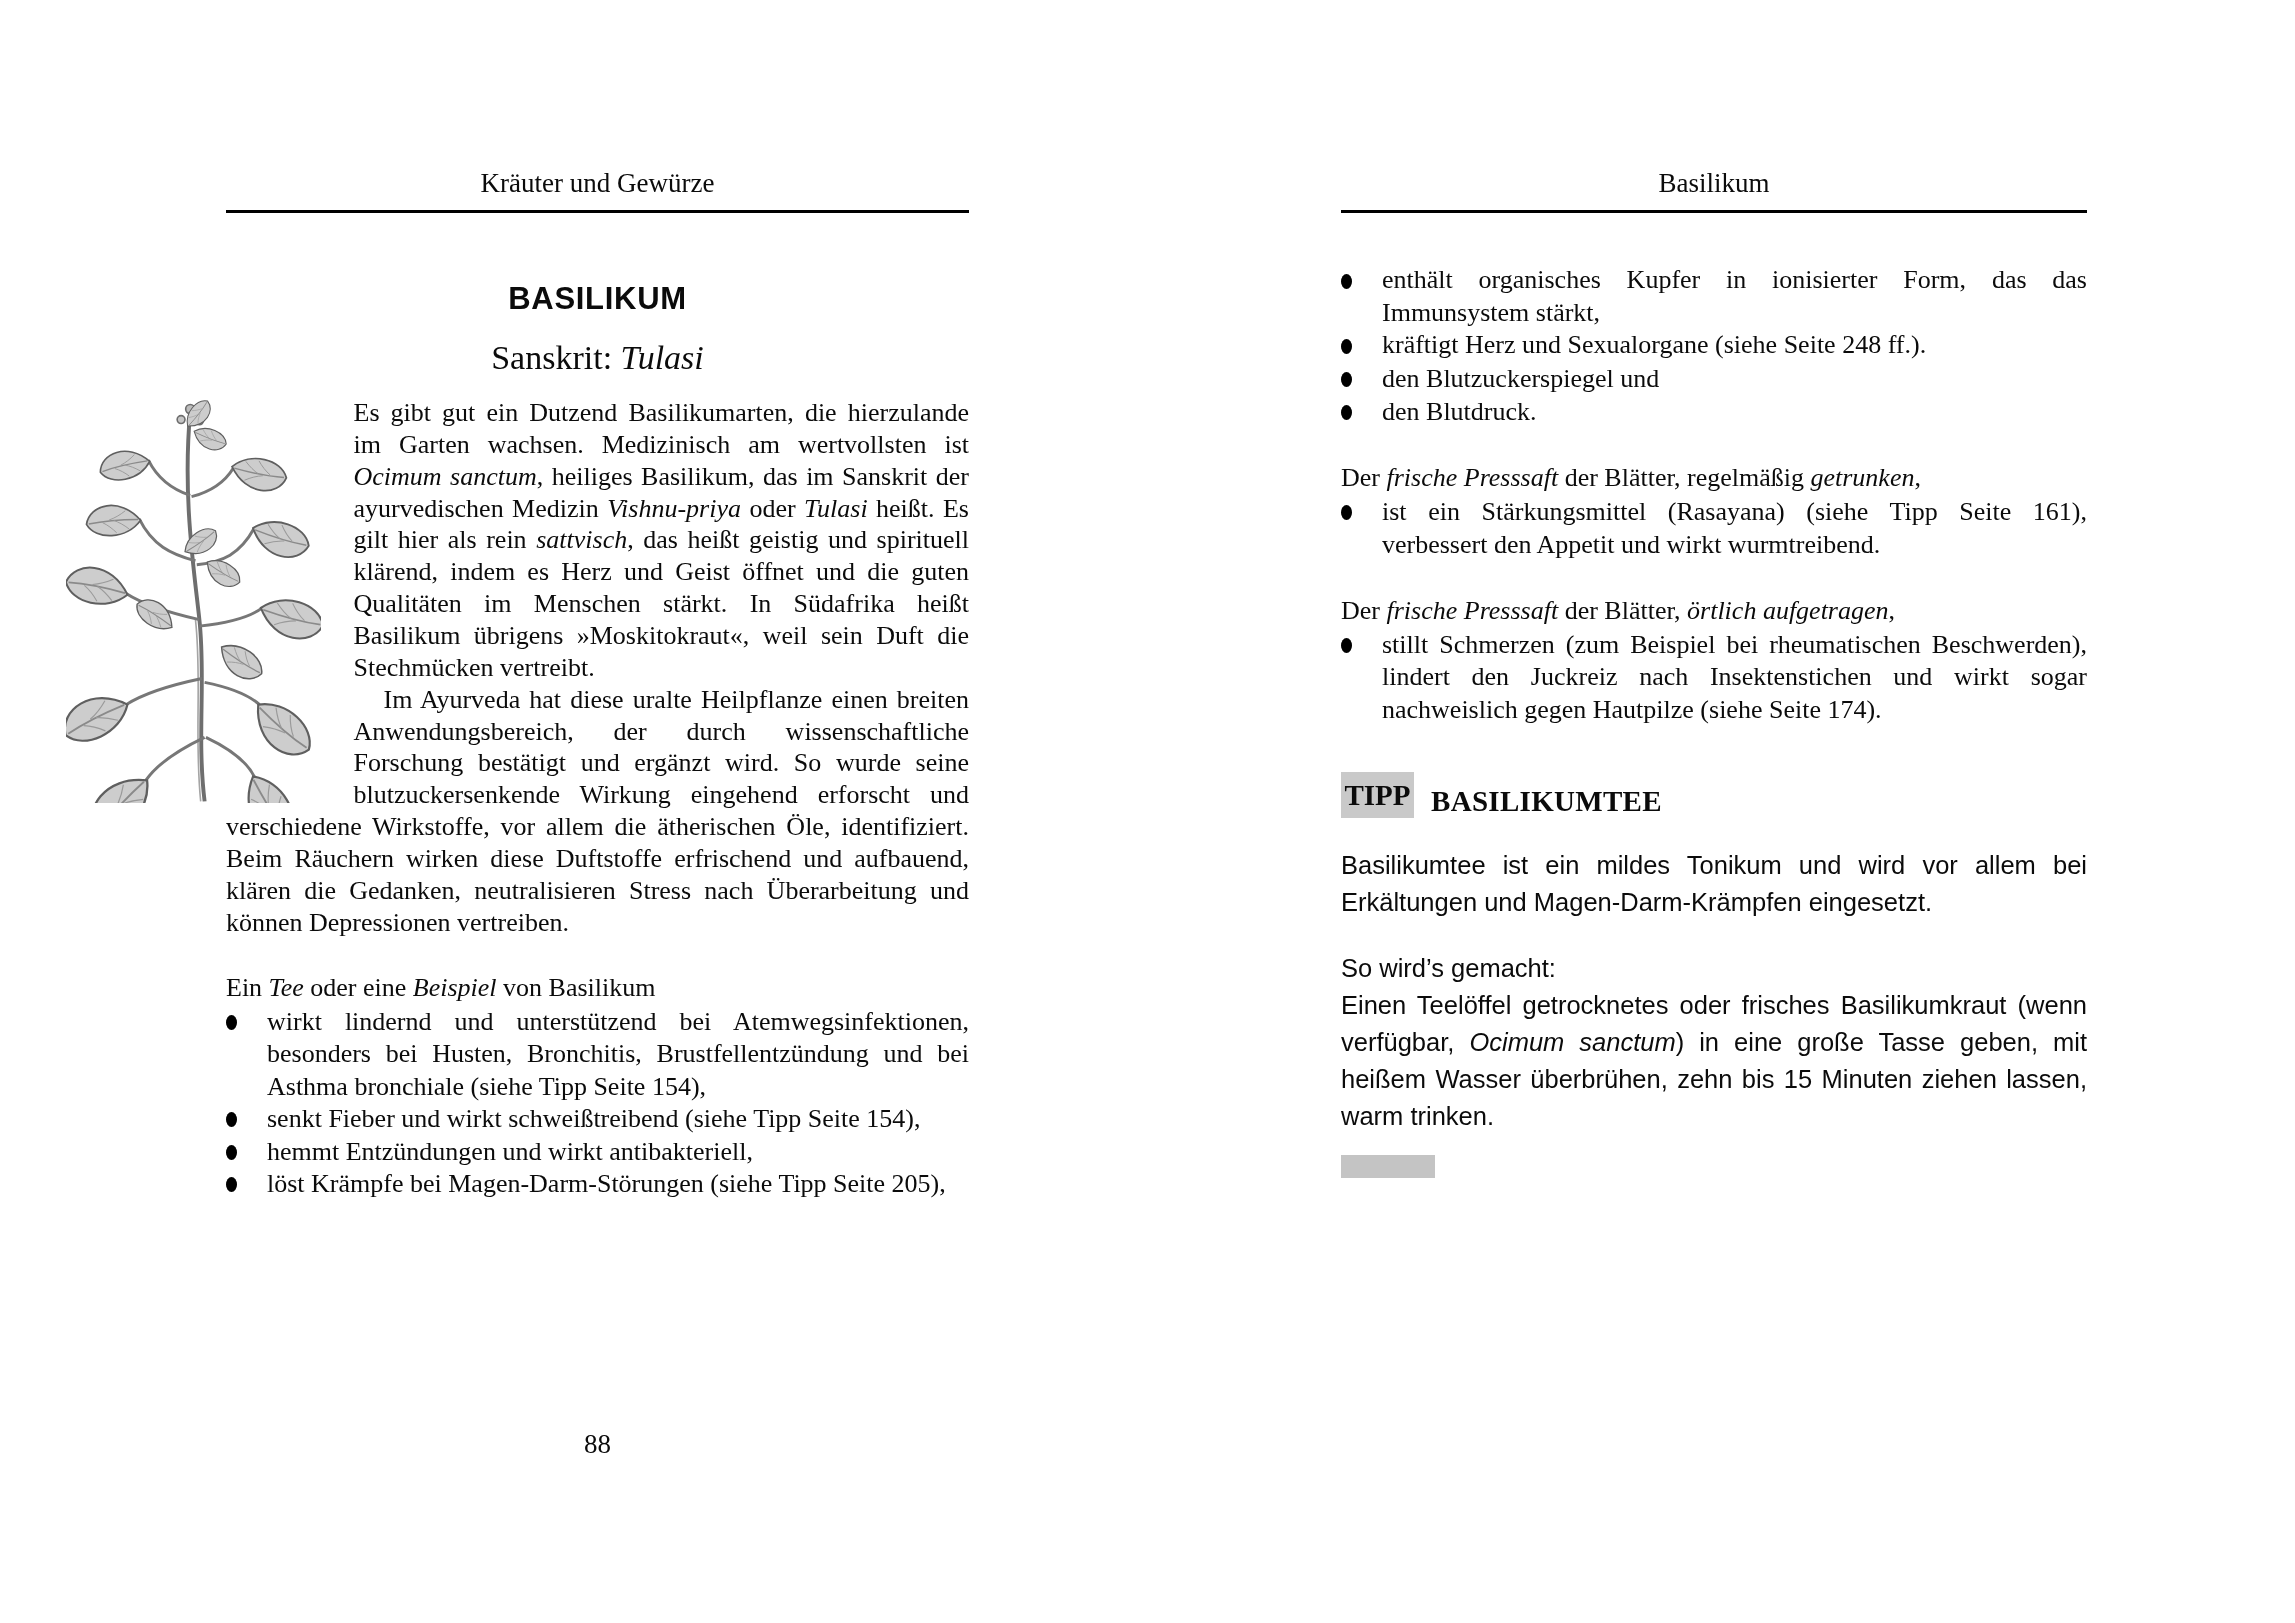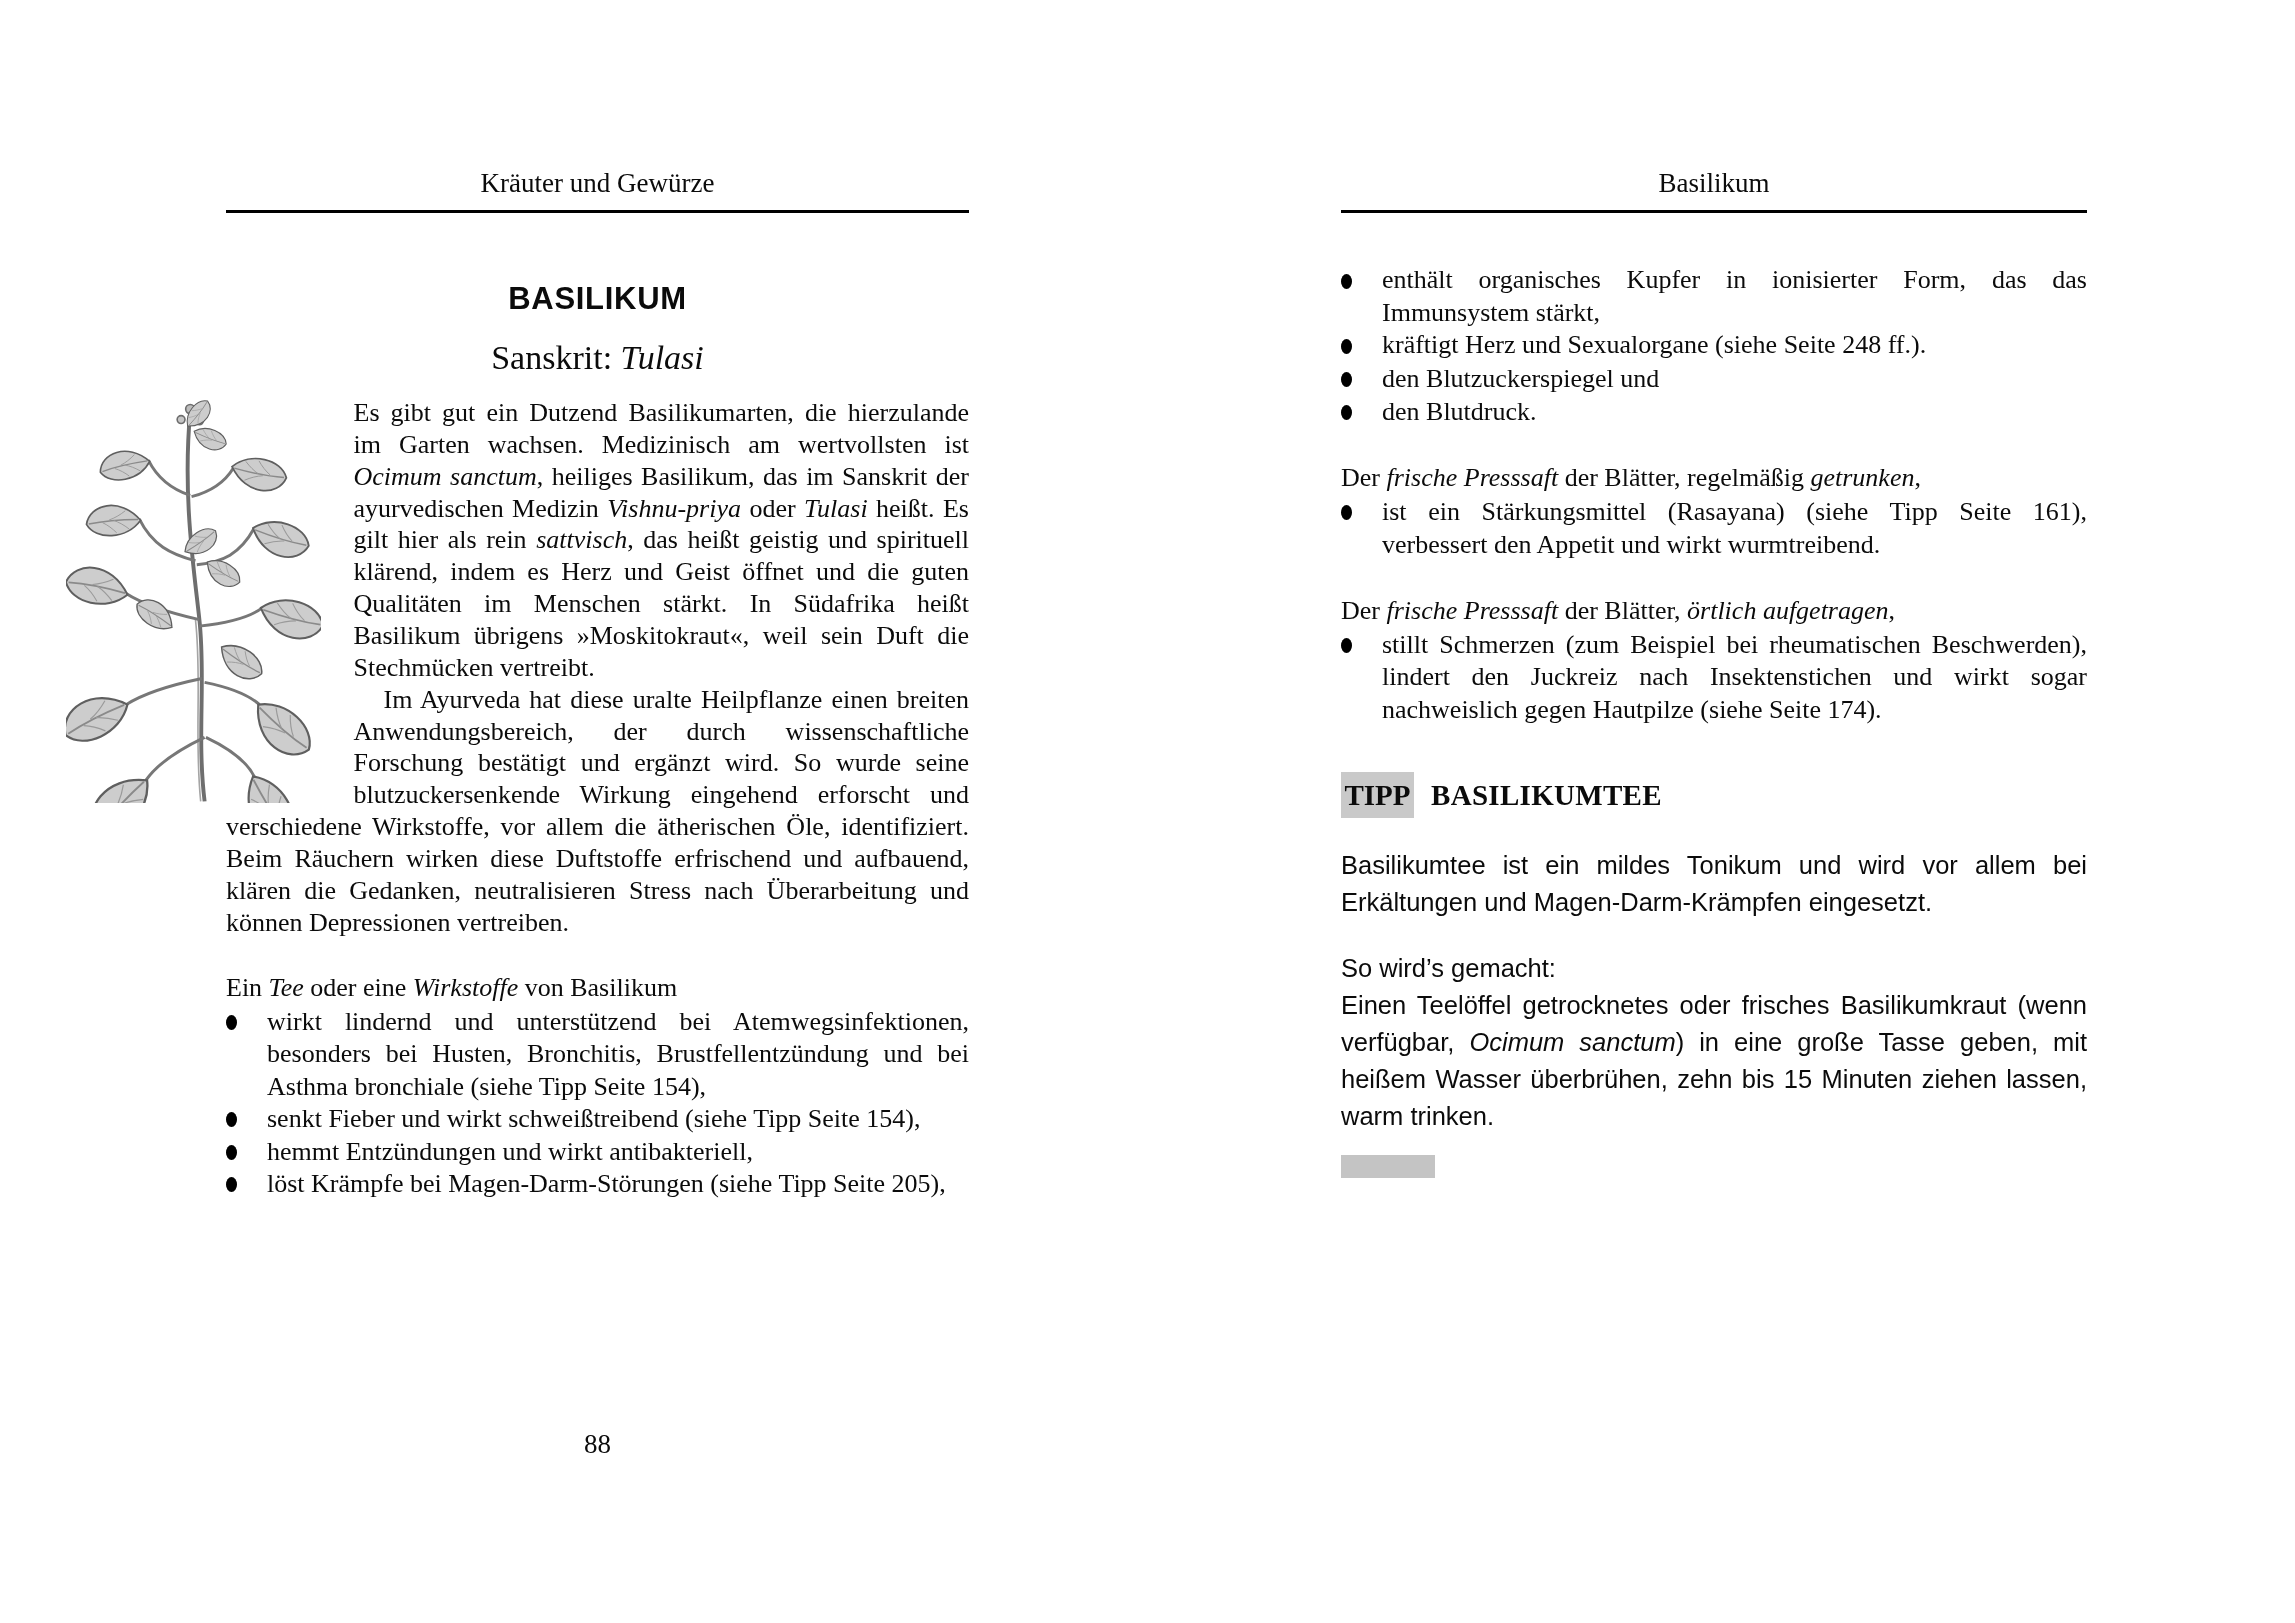--- a/index.html
+++ b/index.html
@@ -95,21 +95,21 @@
   
   .rp-top-list{margin-top:51px;}
   .group-intro{
     margin-top:34px;
     font-size:26px;
     line-height:1.25;
   }
   .tip-block{margin-top:46px;}
   .tip-head-row{
     display:flex;
-    align-items:center;
+    align-items:flex-end;
   }
   .tip-label{
     background:var(--tip-label-bg);
     width:73px;height:46px;
     display:flex;align-items:center;justify-content:center;
     font-weight:bold;
     font-size:29px;
   }
   .tip-heading{
     margin-left:17px;
@@ -190,21 +190,21 @@
           <use href="#leaf" transform="translate(94,470) rotate(-210) scale(1.12)"></use>
           <use href="#leaf" transform="translate(294,470) rotate(38) scale(1.1)"></use>
           <use href="#leaf" transform="translate(124,586) rotate(-230) scale(1.18)"></use>
           <use href="#leaf" transform="translate(286,580) rotate(55) scale(1.12)"></use>
         </svg>
       </div>
       <p><span>Es gibt gut ein Dutzend Basilikumarten, die hierzulande im Garten wachsen. Medizinisch am wertvollsten ist </span><em>Ocimum sanctum</em><span>, heiliges Basilikum, das im Sanskrit der ayurvedischen Medizin </span><em>Vishnu-priya</em><span> oder </span><em>Tulasi</em><span> heißt. Es gilt hier als rein </span><em>sattvisch</em><span>, das heißt geistig und spirituell klärend, indem es Herz und Geist öffnet und die guten Qualitäten im Menschen stärkt. In Südafrika heißt Basilikum übrigens »Moskitokraut«, weil sein Duft die Stechmücken vertreibt.</span></p>
       <p><span>Im Ayurveda hat diese uralte Heilpflanze einen breiten Anwendungsbereich, der durch wissenschaftliche Forschung bestätigt und ergänzt wird. So wurde seine blutzuckersenkende Wirkung eingehend erforscht und verschiedene Wirkstoffe, vor allem die ätherischen Öle, identifiziert. Beim Räuchern wirken diese Duftstoffe erfrischend und aufbauend, klären die Gedanken, neutralisieren Stress nach Überarbeitung und können Depressionen vertreiben.</span></p>
     </div>
 
-    <div class="list-intro"><span>Ein </span><em>Tee</em><span> oder eine </span><em>Wirkstoffe</em><span> von Basilikum</span></div>
+    <div class="list-intro"><span>Ein </span><em>Tee</em><span> oder eine </span><em>Beispiel</em><span> von Basilikum</span></div>
     <div class="bullet-list">
       <div class="bullet-item">
         <span class="bullet-glyph">
             <i></i>
           </span>
         <span class="bullet-text"><span>wirkt lindernd und unterstützend bei Atemwegsinfektionen, besonders bei Husten, Bronchitis, Brustfellentzündung und bei Asthma bronchiale (siehe Tipp Seite 154),</span></span>
       </div>
       <div class="bullet-item">
         <span class="bullet-glyph">
             <i></i>

